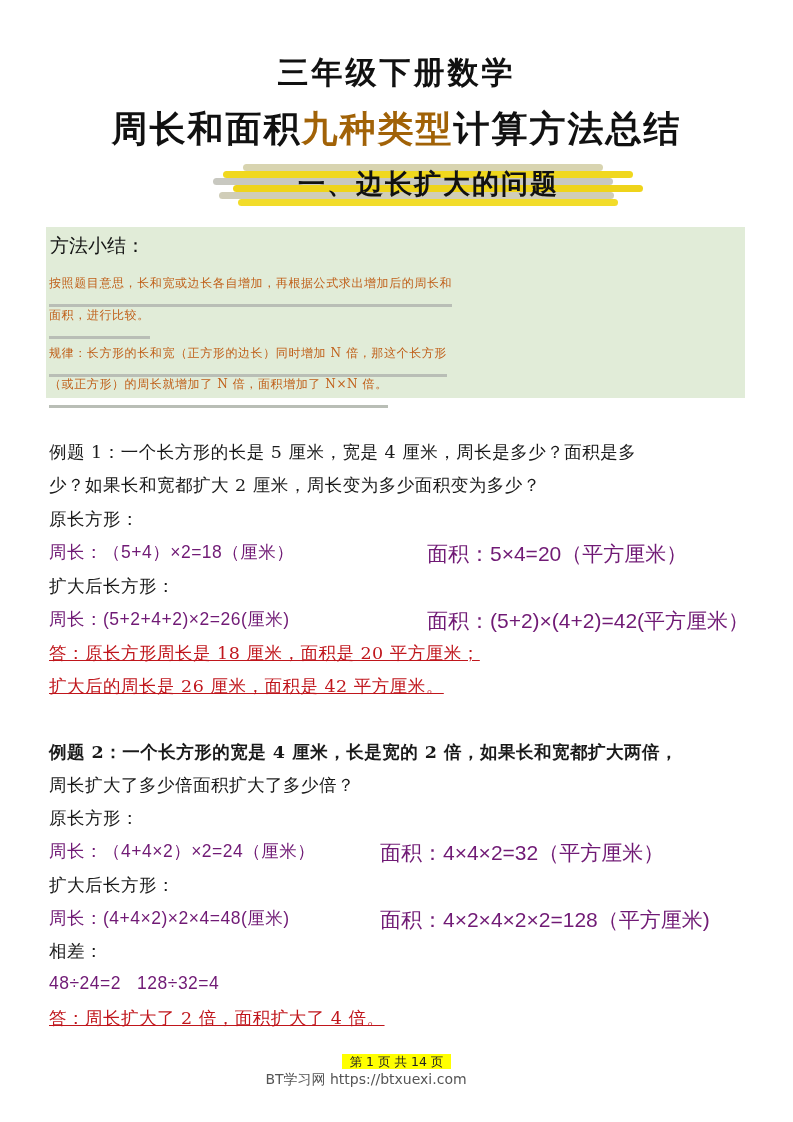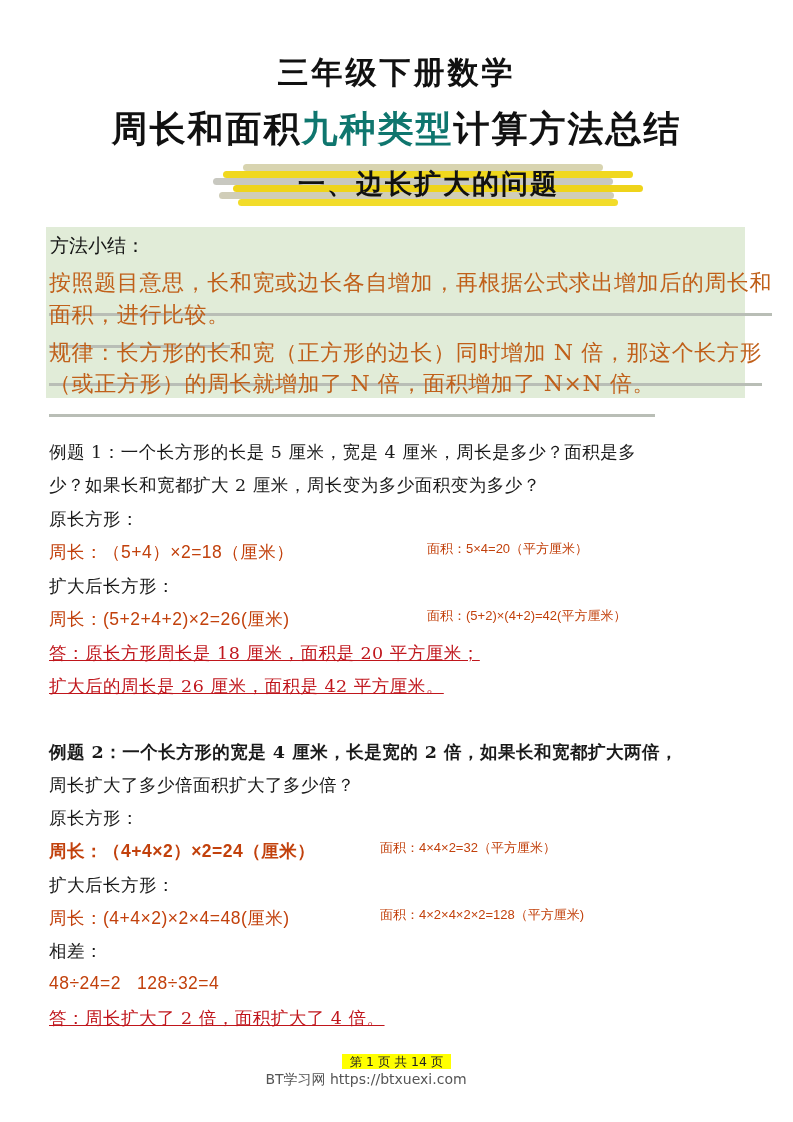--- a/index.html
+++ b/index.html
@@ -9,50 +9,50 @@
     color: #1a1a1a;
   }
   .title1 {
     position: absolute; top: 52px; left: 0; width: 793px; text-align: center;
     font-size: 31px; font-weight: bold; letter-spacing: 3px; color: #111;
   }
   .title2 {
     position: absolute; top: 105px; left: 0; width: 793px; text-align: center;
     font-size: 36px; font-weight: bold; letter-spacing: 2px; color: #111;
   }
-  .title2 .hl { color: #0f766e; }
+  .title2 .hl { color: #a16207; }
   .brush {
     position: absolute; left: 213px; top: 162px; width: 430px; height: 50px;
   }
   .brush .stroke {
     position: absolute; height: 7px; border-radius: 4px;
   }
   .section-title {
     position: absolute; top: 166px; left: 0; width: 793px; text-align: center;
     font-size: 27px; font-weight: bold; color: #111; letter-spacing: 2px; margin-left: 32px;
   }
   .summary-box {
     position: absolute; left: 46px; top: 227px; width: 699px; height: 171px;
     background: #e1ecd8;
   }
   .summary-title {
     position: absolute; left: 50px; top: 233px; font-size: 19px; color: #111;
   }
   .sum-line {
-    position: absolute; left: 49px; font-size: 22px; color: #c0601a;
+    position: absolute; left: 49px; font-size: 12px; color: #c0601a;
     letter-spacing: 0.6px; line-height: 24px;
-    border-bottom: 3px solid #b9beb6; padding-bottom: 18px; white-space: nowrap;
+    border-bottom: 3px solid #b9beb6; padding-bottom: 9px; white-space: nowrap;
   }
   .line {
     position: absolute; left: 49px; font-size: 17.5px; white-space: nowrap; letter-spacing: 0.5px;
   }
   .black { color: #1a1a1a; }
-  .blue  { color: #c2410c; font-family: "Liberation Sans", "DejaVu Sans", sans-serif; }
+  .blue  { color: #701a75; font-family: "Liberation Sans", "DejaVu Sans", sans-serif; }
   .red   { color: #c0161c; text-decoration: underline; }
-  .col2 { position: absolute; white-space: nowrap; font-size: 13px; }
+  .col2 { position: absolute; white-space: nowrap; font-size: 21px; }
   .footer-page {
     position: absolute; top: 1054px; left: 0; width: 793px; text-align: center;
     font-family: "DejaVu Sans", sans-serif; font-size: 12.5px; color: #222;
   }
   .footer-page span { background: #ffff00; padding: 0 8px; }
   .footer-site {
     position: absolute; top: 1071px; left: 0; width: 732px; text-align: center;
     font-family: "DejaVu Sans", sans-serif; font-size: 14px; color: #555;
   }
 </style>
@@ -91,21 +91,21 @@
   <div class="col2 blue" style="left:427px; top:540px;">面积：5×4=20（平方厘米）</div>
   <div class="line black" style="top:574px;">扩大后长方形：</div>
   <div class="line blue" style="top:607px;">周长：(5+2+4+2)×2=26(厘米)</div>
   <div class="col2 blue" style="left:427px; top:607px;">面积：(5+2)×(4+2)=42(平方厘米）</div>
   <div class="line red" style="top:641px;">答：原长方形周长是 18 厘米，面积是 20 平方厘米；</div>
   <div class="line red" style="top:674px;">扩大后的周长是 26 厘米，面积是 42 平方厘米。</div>
 
   <div class="line black" style="top:740px;font-weight:bold;">例题 2：一个长方形的宽是 4 厘米，长是宽的 2 倍，如果长和宽都扩大两倍，</div>
   <div class="line black" style="top:773px;">周长扩大了多少倍面积扩大了多少倍？</div>
   <div class="line black" style="top:806px;">原长方形：</div>
-  <div class="line blue" style="top:839px;font-weight:bold;">周长：（4+4×2）×2=24（厘米）</div>
+  <div class="line blue" style="top:839px;">周长：（4+4×2）×2=24（厘米）</div>
   <div class="col2 blue" style="left:380px; top:839px;">面积：4×4×2=32（平方厘米）</div>
   <div class="line black" style="top:873px;">扩大后长方形：</div>
   <div class="line blue" style="top:906px;">周长：(4+4×2)×2×4=48(厘米)</div>
   <div class="col2 blue" style="left:380px; top:906px;">面积：4×2×4×2×2=128（平方厘米)</div>
   <div class="line black" style="top:939px;">相差：</div>
   <div class="line blue" style="top:973px; white-space:pre;">48÷24=2   128÷32=4</div>
   <div class="line red" style="top:1006px;">答：周长扩大了 2 倍，面积扩大了 4 倍。</div>
 
   <div class="footer-page"><span>第 1 页 共 14 页</span></div>
   <div class="footer-site">BT学习网 https://btxuexi.com</div>

